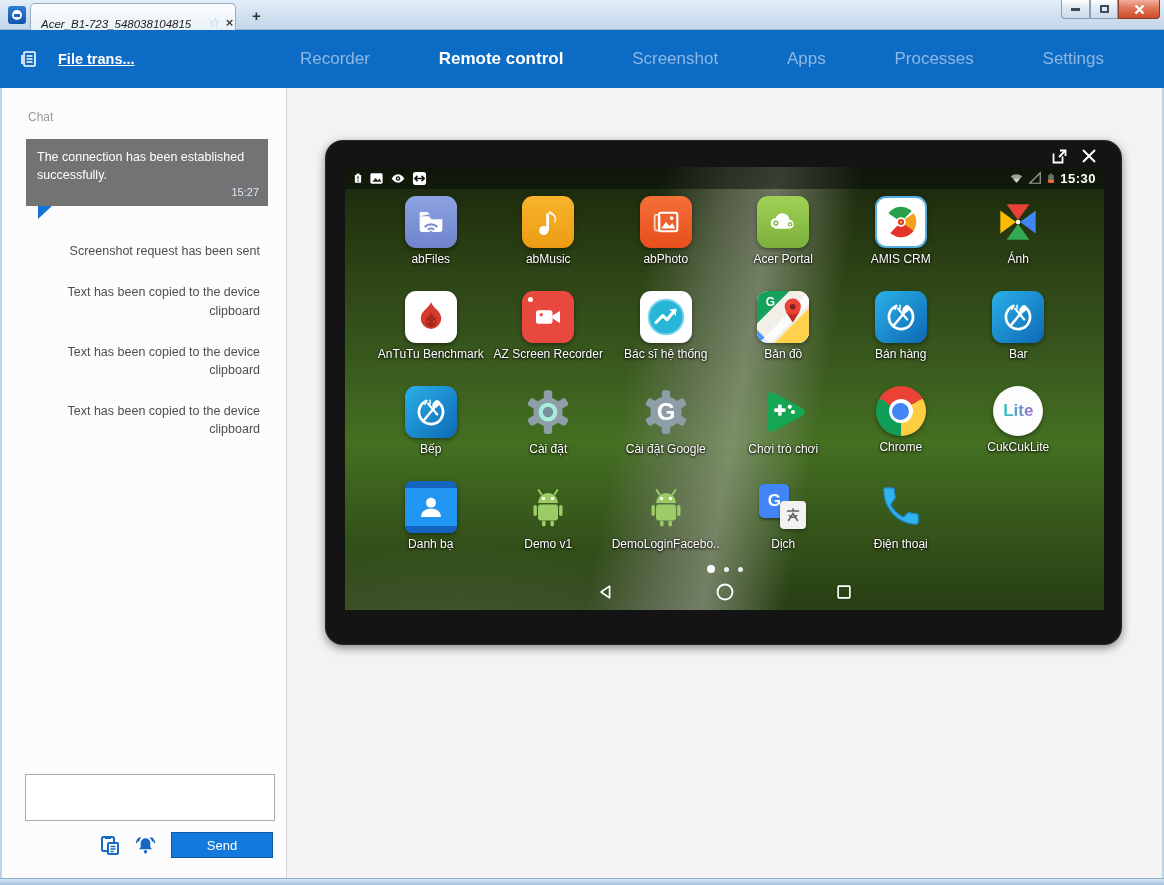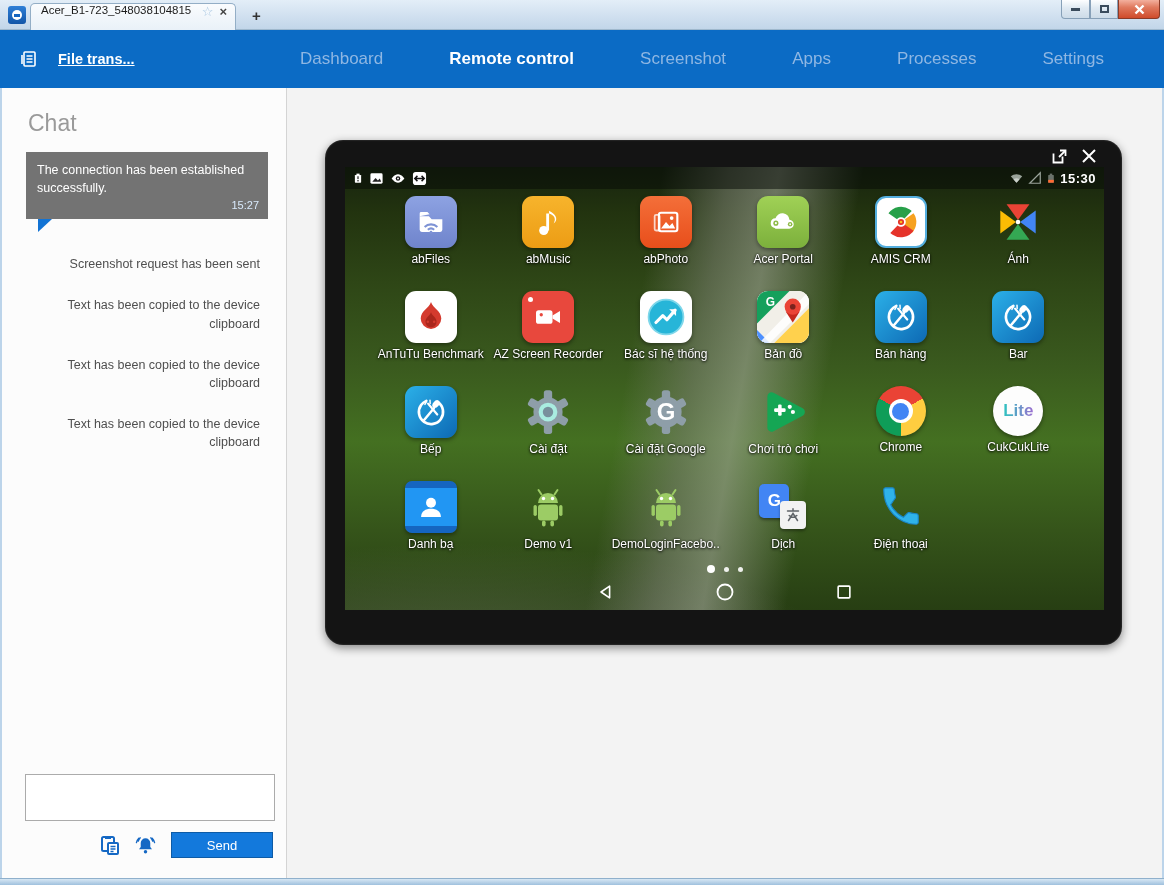--- a/index.html
+++ b/index.html
@@ -10,21 +10,21 @@
   #tabbar{position:absolute;left:0;top:0;width:100%;height:30px;
     background:linear-gradient(180deg,#e3eef8 0%,#cfdfef 60%,#c2d6e9 100%);
     border-bottom:1px solid #9fb8cd;}
   .favicon{position:absolute;left:8px;top:6px;width:18px;height:18px;border-radius:3px;
     background:linear-gradient(180deg,#2f7fd6,#1155a8);display:flex;align-items:center;justify-content:center;}
   .favicon i{width:10px;height:10px;border-radius:50%;background:#fff;position:relative;}
   .favicon i::before{content:"";position:absolute;left:2px;top:3.5px;width:6px;height:3px;background:#1565c0;}
   .tab{position:absolute;left:30px;top:3px;width:206px;height:27px;
     background:linear-gradient(180deg,#fafcfe,#e9f1f8);
     border:1px solid #93aec6;border-bottom:none;border-radius:5px 5px 0 0;
-    display:flex;align-items:flex-start;padding:0 6px 0 10px;}
+    display:flex;align-items:flex-end;padding:0 0 0 10px;font-style:italic;}
   .tab .t-title{font-size:11.5px;color:#1c1c1c;white-space:nowrap;overflow:hidden;flex:1;}
   .tab .t-star{color:#a9c7e2;font-size:13px;margin:0 4px;}
   .tab .t-close{color:#444;font-size:13px;font-weight:bold;padding:0 2px;}
   .newtab{position:absolute;left:246px;top:7px;font-size:15px;font-weight:bold;color:#333;padding:0 6px;}
   .winctrls{position:absolute;right:4px;top:0;display:flex;}
   .wbtn{height:19px;border:1px solid #87a0b8;border-top:none;background:linear-gradient(180deg,#fdfeff,#dfe9f2 45%,#cddbe8);
     display:flex;align-items:center;justify-content:center;}
   .wbtn.min{width:29px;border-radius:0 0 0 4px;}
   .wbtn.max{width:28px;}
   .wbtn.close{width:42px;background:linear-gradient(180deg,#f3b09e,#e07a5f 40%,#cf4b2b);border-color:#8a3b28;border-radius:0 0 4px 0;}
@@ -37,21 +37,21 @@
     display:flex;align-items:center;}
   .filetrans{display:flex;align-items:center;gap:20px;margin-left:20px;color:#fff;
     font-size:14.5px;font-weight:bold;text-decoration:underline;}
   .navitems{position:absolute;left:300px;right:60px;display:flex;justify-content:space-between;align-items:center;}
   .navitem{font-size:17px;color:#8fb7e3;cursor:pointer;}
   .navitem.active{color:#ffffff;font-weight:bold;}
 
   
   #sidebar{position:absolute;left:2px;top:88px;width:285px;height:790px;background:#fcfcfc;
     border-right:1px solid #d4d4d4;}
-  .chat-title{margin:22px 0 0 26px;font-size:23px;color:#9a9a9a;}
+  .chat-title{margin:22px 0 0 26px;font-size:12px;color:#9a9a9a;}
   .bubble{position:relative;margin:15px 0 0 24px;width:242px;background:#737373;color:#fff;
     font-size:12.5px;line-height:1.45;padding:9px 11px 22px 11px;}
   .bubble .b-time{position:absolute;right:9px;bottom:5px;font-size:11px;color:#d9eafc;}
   .bubble-tail{margin-left:36px;width:0;height:0;border-top:13px solid #1273d4;border-right:14px solid transparent;}
   .sysmsg{width:204px;margin:23px 26px 0 auto;text-align:right;font-size:12.5px;line-height:1.45;color:#4f4f4f;}
   .chat-input{position:absolute;left:23px;bottom:57px;width:250px;height:47px;border:1px solid #ababab;
     background:#fff;resize:none;font-size:13px;padding:5px;outline:none;}
   .chat-actions{position:absolute;right:13px;bottom:20px;display:flex;align-items:center;gap:15px;}
   .send-btn{width:102px;height:26px;background:#1379dc;border:1px solid #0d5ba6;color:#fff;
     font-size:13px;display:flex;align-items:center;justify-content:center;cursor:pointer;}
@@ -165,21 +165,21 @@
   <div id="navbar">
     <div class="filetrans">
       <svg width="18" height="18" viewBox="0 0 18 18">
         <rect x="4" y="2" width="11" height="14" rx="1" fill="none" stroke="#fff" stroke-width="1.6"></rect>
         <path d="M6.5 6h6M6.5 9h6M6.5 12h6" stroke="#fff" stroke-width="1.4"></path>
         <path d="M2 5v9" stroke="#fff" stroke-width="1.6"></path>
       </svg>
       <span>File trans...</span>
     </div>
     <div class="navitems">
-      <span class="navitem">Dashboard</span>
+      <span class="navitem">Recorder</span>
       <span class="navitem active">Remote control</span>
       <span class="navitem">Screenshot</span>
       <span class="navitem">Apps</span>
       <span class="navitem">Processes</span>
       <span class="navitem">Settings</span>
     </div>
   </div>
 
   <div id="sidebar">
     <div class="chat-title">Chat</div>

